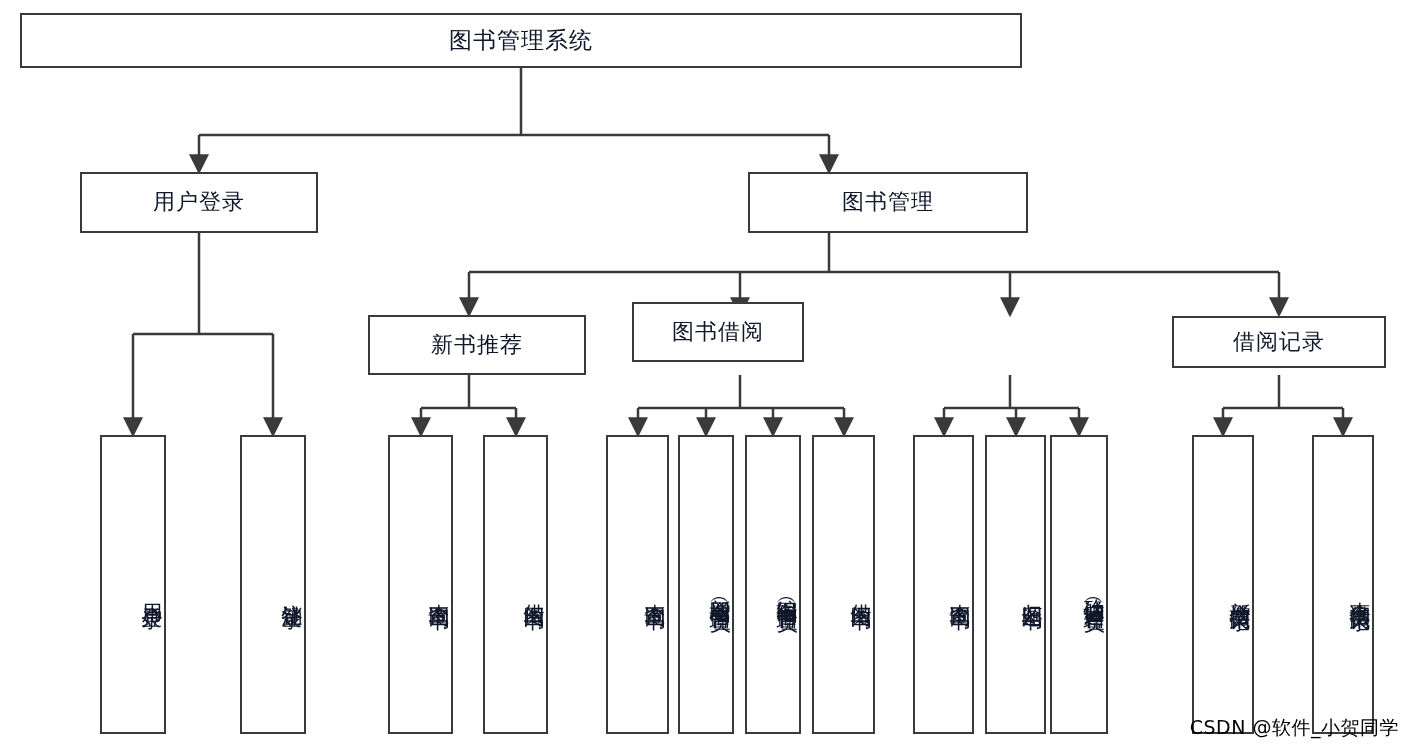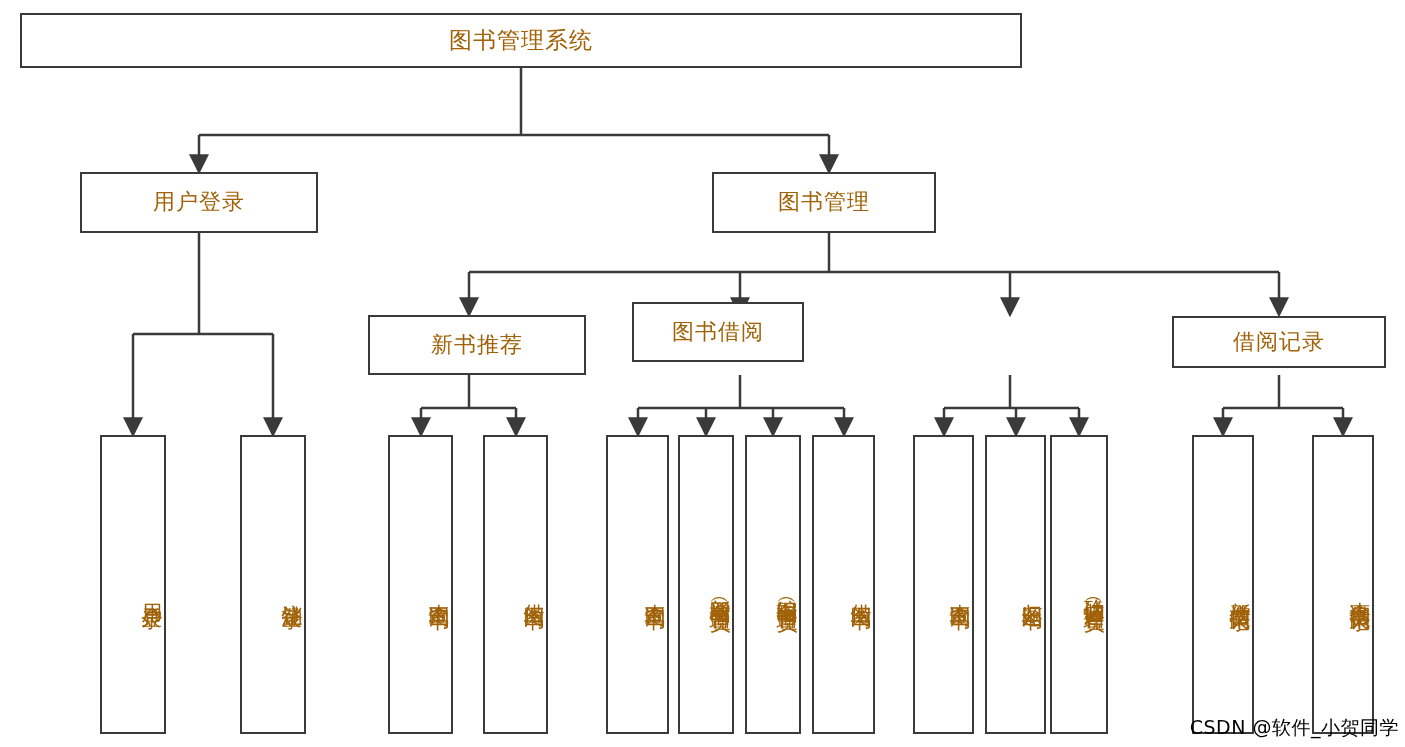--- a/index.html
+++ b/index.html
@@ -27,21 +27,21 @@
     pointer-events: none;
   }
   .node {
     position: absolute;
     box-sizing: border-box;
     background: #ffffff;
     border: 2px solid #3a3a3a;
     display: flex;
     align-items: center;
     justify-content: center;
-    color: #a16207;
+    color: #0f172a;
     z-index: 2;
   }
   .node.horiz {
     font-size: 22px;
     line-height: 1.1;
     letter-spacing: 1px;
   }
   .node.root {
     font-size: 23px;
   }
@@ -120,21 +120,21 @@
       </g>
   </svg>
 
   <div class="node horiz root" style="left: 20px; top: 13px; width: 1002px; height: 55px;">
     <span class="label">图书管理系统</span>
   </div>
 
   <div class="node horiz" style="left: 80px; top: 172px; width: 238px; height: 61px;">
     <span class="label">用户登录</span>
   </div>
-  <div class="node horiz" style="left: 712px; top: 172px; width: 224px; height: 61px;">
+  <div class="node horiz" style="left: 748px; top: 172px; width: 280px; height: 61px;">
     <span class="label">图书管理</span>
   </div>
 
   <div class="node horiz" style="left: 368px; top: 315px; width: 218px; height: 60px;">
     <span class="label">新书推荐</span>
   </div>
   <div class="node horiz" style="left: 632px; top: 302px; width: 172px; height: 60px;">
     <span class="label">图书借阅</span>
   </div>
   <div class="node horiz" style="left: 1172px; top: 316px; width: 214px; height: 52px;">

